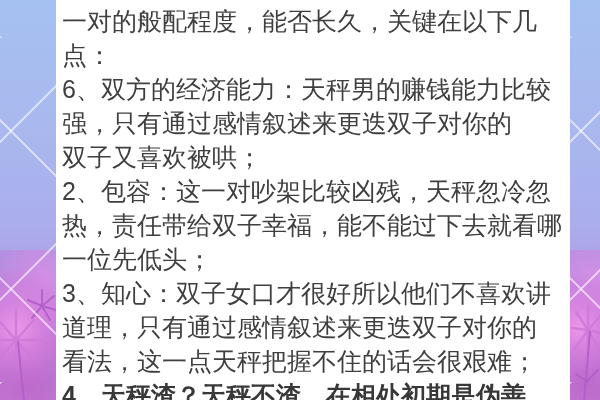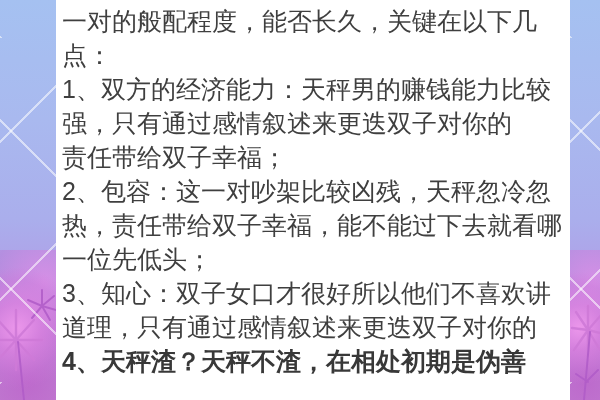--- a/index.html
+++ b/index.html
@@ -95,24 +95,25 @@
         <line x1="6" y1="104" x2="18" y2="112"></line>
         <line x1="28" y1="100" x2="16" y2="112"></line>
       </g>
     </svg>
     <div class="lattice"></div>
   </div>
 
   <div class="content">
     <p>一对的般配程度，能否长久，关键在以下几</p>
     <p>点：</p>
-    <p>1、双方的经济能力：天秤男的赚钱能力比较</p>
+    <p>6、双方的经济能力：天秤男的赚钱能力比较</p>
     <p>强，只有通过感情叙述来更迭双子对你的</p>
-    <p>责任带给双子幸福；</p>
+    <p>双子又喜欢被哄；</p>
     <p>2、包容：这一对吵架比较凶残，天秤忽冷忽</p>
     <p>热，责任带给双子幸福，能不能过下去就看哪</p>
     <p>一位先低头；</p>
     <p>3、知心：双子女口才很好所以他们不喜欢讲</p>
     <p>道理，只有通过感情叙述来更迭双子对你的</p>
+    <p>看法，这一点天秤把握不住的话会很艰难；</p>
     <p class="bold">4、天秤渣？天秤不渣，在相处初期是伪善</p>
   </div>
 
 </div>
 
 </body></html>

